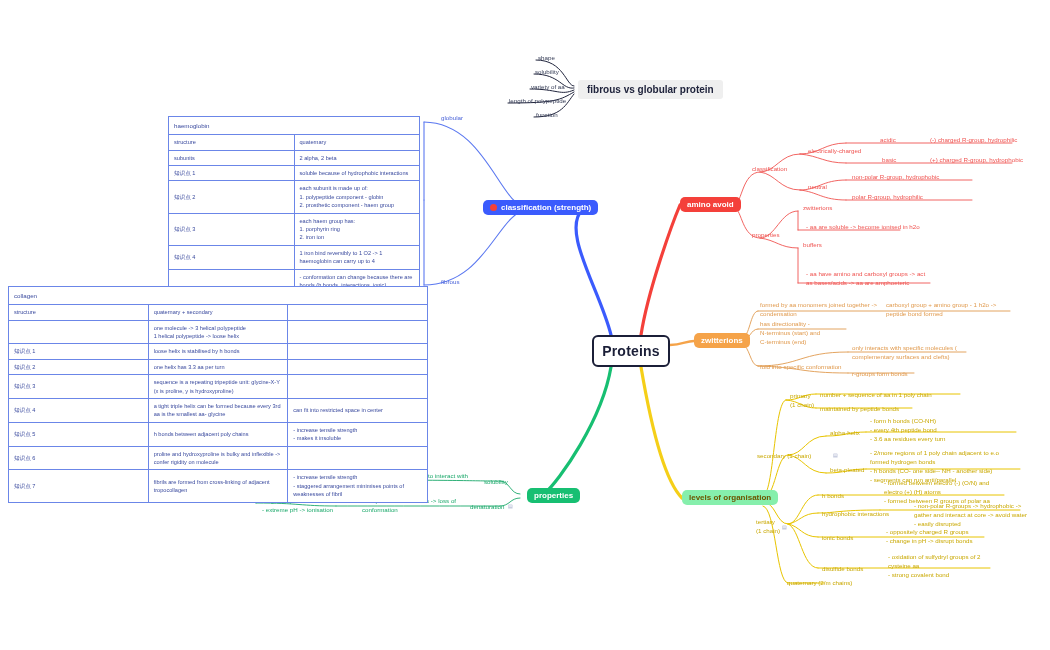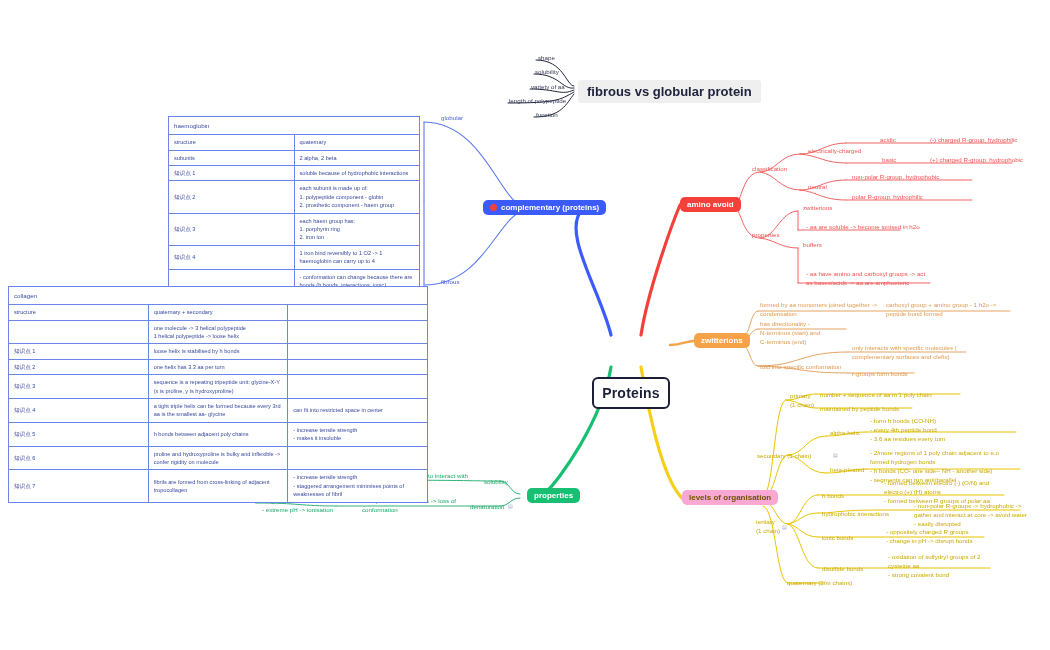--- a/index.html
+++ b/index.html
@@ -8,49 +8,49 @@
   #canvas{position:absolute;left:0;top:0;width:1050px;height:650px;}
   svg.links{position:absolute;left:0;top:0;width:1050px;height:650px;pointer-events:none;}
 
   .node{position:absolute;box-sizing:border-box;}
 
   
   .root{
     left:592px;top:335px;width:78px;height:32px;
     border:2px solid #1b1f38;border-radius:6px;background:#fff;
     display:flex;align-items:center;justify-content:center;
-    font-size:14px;font-weight:bold;letter-spacing:.2px;color:#1b1f38;margin-top:42px;
+    font-size:14px;font-weight:bold;letter-spacing:.2px;color:#1b1f38;
   }
 
   
   .bubble{
     border-radius:5px;display:flex;align-items:center;
     padding:3px 7px;font-size:8px;color:#ffffff;font-weight:bold;
     white-space:nowrap;height:15px;
   }
   .bubble.blue{background:#3b5bfd;}
   .bubble.red{background:#f4403a;}
   .bubble.orange{background:#f5a349;}
-  .bubble.yellow{background:#f9a8d4;color:#6b5500;}
+  .bubble.yellow{background:#86efac;color:#6b5500;}
   .bubble.green{background:#17bf72;}
   .dot{width:7px;height:7px;border-radius:50%;background:#f4403a;margin-right:4px;flex:0 0 auto;}
 
   
   .txt{position:absolute;font-size:6.2px;line-height:1.45;white-space:pre;}
   .txt.blue{color:#4a63d8;}
   .txt.red{color:#ef5350;}
   .txt.orange{color:#e09a4e;}
   .txt.yellow{color:#c9a800;}
   .txt.green{color:#1aa86a;}
   .txt.dark{color:#343b55;}
 
   
   .gray-node{
     position:absolute;left:578px;top:80px;padding:4px 9px;background:#efefef;
-    border-radius:3px;font-size:13px;color:#20243c;font-weight:bold;white-space:nowrap;
+    border-radius:3px;font-size:10px;color:#20243c;font-weight:bold;white-space:nowrap;
   }
 
   
   table.mm{position:absolute;border-collapse:collapse;background:#fff;font-size:5.6px;
            color:#3a4a9e;table-layout:fixed;}
   table.mm td{border:.7px solid #6b86e8;padding:3px 5px;vertical-align:middle;line-height:1.5;}
   table.mm td.k{width:46px;color:#3a4a9e;}
   table.mm td.title{font-size:6.2px;padding:4px 5px;}
   #tbl-haemo{left:168px;top:116px;width:252px;}
   #tbl-coll{left:8px;top:286px;width:420px;}
@@ -173,21 +173,21 @@
 <div class="txt dark" style="left:538px;top:54px;">shape</div>
 <div class="txt dark" style="left:535px;top:68px;">solubility</div>
 <div class="txt dark" style="left:531px;top:83px;">variety of aa</div>
 <div class="txt dark" style="left:509px;top:97px;">length of polypeptide</div>
 <div class="txt dark" style="left:536px;top:111px;">function</div>
 
 <div class="node root">Proteins</div>
 
 <div class="node bubble blue" style="left:483px;top:200px;">
   <span class="dot"></span>
-  <span>complementary (proteins)</span>
+  <span>classification (strength)</span>
 </div>
 <div class="node bubble red" style="left:680px;top:197px;">amino avoid</div>
 <div class="node bubble orange" style="left:694px;top:333px;">zwitterions</div>
 <div class="node bubble yellow" style="left:682px;top:490px;">levels of organisation</div>
 <div class="node bubble green" style="left:527px;top:488px;">properties</div>
 
 <div class="txt blue" style="left:441px;top:114px;">globular</div>
 <div class="txt blue" style="left:441px;top:278px;">fibrous</div>
 
 <div class="txt red" style="left:752px;top:165px;">classification</div>

